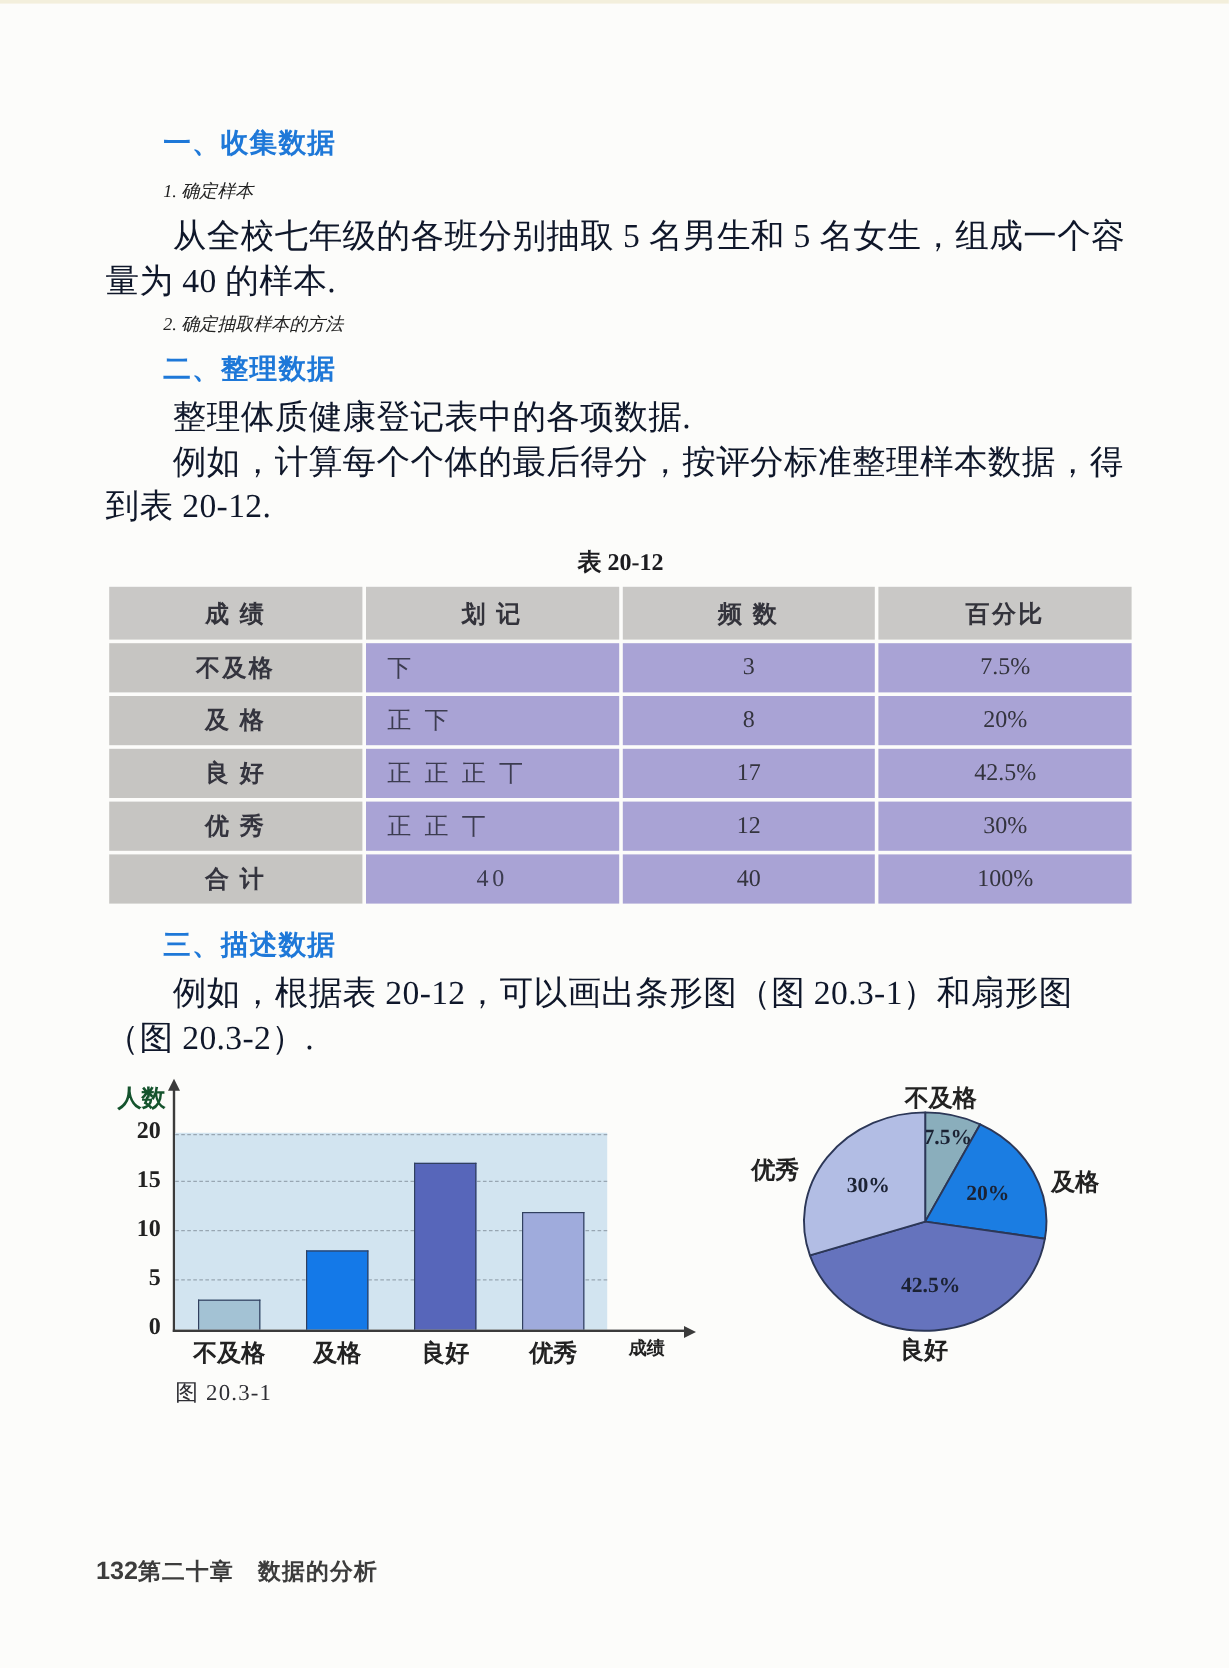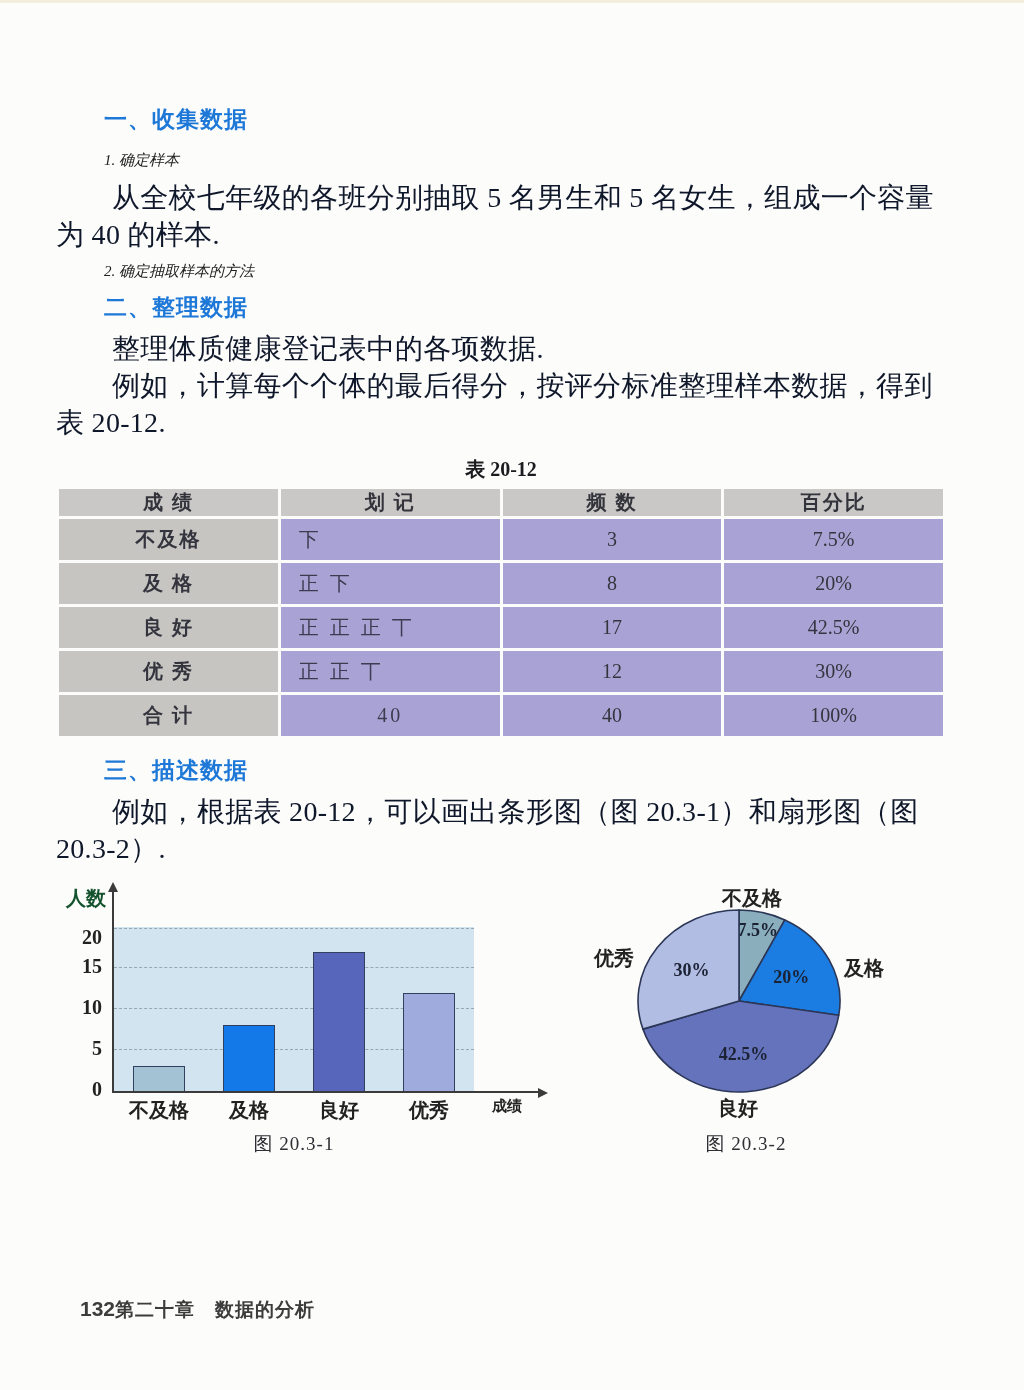--- a/index.html
+++ b/index.html
@@ -5,21 +5,21 @@
   * { margin: 0; padding: 0; box-sizing: border-box; }
   html, body { width: 1024px; height: 1390px; }
   body {
     background: #fcfcfa;
     font-family: "Liberation Serif", "DejaVu Serif", serif;
     color: #26262a;
     position: relative;
     overflow: hidden;
     border-top: 3px solid #f3efdc;
   }
-  .page { padding: 101px 78px 0 56px; }
+  .page { padding: 101px 78px 0 88px; }
 
   
   .sec-heading {
     font-family: "Liberation Sans", "DejaVu Sans", sans-serif;
     font-weight: bold;
     font-size: 23px;
     color: #1e78d8;
     letter-spacing: 1px;
     margin-left: 48px;
     margin-bottom: 8px;
@@ -52,21 +52,21 @@
     color: #1c1c20;
   }
   table.freq {
     width: 100%;
     border-collapse: separate;
     border-spacing: 3px;
     margin-top: 2px;
   }
   table.freq th {
     background: #c9c8c6;
-    height: 27px;
+    height: 44px;
     font-weight: 600;
     font-size: 20px;
     color: #33333b;
     letter-spacing: 2px;
   }
   table.freq td {
     height: 41px;
     font-size: 20px;
     color: #34343e;
     text-align: center;
@@ -104,21 +104,21 @@
     background: #d2e4f0;
   }
   .bc-grid { position: absolute; left: 0; width: 100%; height: 0; border-top: 1.5px dashed #98a6b2; }
   .bc-bar { position: absolute; bottom: 0; width: 52px; border: 1.5px solid #31405f; border-bottom: none; }
   .bc-yticks { position: absolute; left: 0; top: 46px; width: 44px; height: 164px; }
   .bc-ytick { position: absolute; right: 6px; font-weight: bold; font-size: 20px; color: #222; transform: translateY(10px); }
   .bc-xlabels { position: absolute; left: 50px; top: 216px; width: 360px; height: 30px; }
   .bc-xlabel { position: absolute; transform: translateX(-50%); font-weight: bold; font-size: 20px; color: #222; white-space: nowrap; }
   .bc-axis-title { position: absolute; left: 428px; top: 216px; font-weight: bold; font-size: 15px; color: #222; }
   .chart-caption { position: absolute; top: 250px; font-size: 19px; color: #2e2e34; letter-spacing: 1px; }
-  .bc-caption { left: 50px; width: 360px; text-align: center; }
+  .bc-caption { left: 50px; width: 360px; text-align: left; }
 
   
   .pie-svg { position: absolute; left: 0; top: 0; }
   .pie-label { position: absolute; transform: translateX(-50%); font-weight: bold; font-size: 20px; color: #222; white-space: nowrap; }
   .pie-caption { left: 40px; width: 280px; text-align: center; }
 
   
   .footer {
     position: absolute; top: 1294px; left: 80px;
     font-family: "Liberation Sans", "DejaVu Sans", sans-serif;
@@ -206,21 +206,21 @@
           <div class="bc-bar" style="left: 19px; height: 24.6px; background: rgb(163, 194, 212);"></div>
           <div class="bc-bar" style="left: 109px; height: 65.6px; background: rgb(20, 121, 232);"></div>
           <div class="bc-bar" style="left: 199px; height: 139.4px; background: rgb(87, 102, 186);"></div>
           <div class="bc-bar" style="left: 289px; height: 98.4px; background: rgb(159, 171, 220);"></div>
         </div>
       <div class="bc-yticks" id="bar-yticks">
           <div class="bc-ytick" style="bottom: 0px;">0</div>
           <div class="bc-ytick" style="bottom: 41px;">5</div>
           <div class="bc-ytick" style="bottom: 82px;">10</div>
           <div class="bc-ytick" style="bottom: 123px;">15</div>
-          <div class="bc-ytick" style="bottom: 152px;">20</div>
+          <div class="bc-ytick" style="bottom: 164px;">20</div>
         </div>
       <div class="bc-xaxis"></div>
       <div class="bc-xarrow"></div>
       <div class="bc-xlabels" id="bar-xlabels">
           <div class="bc-xlabel" style="left: 45px;">不及格</div>
           <div class="bc-xlabel" style="left: 135px;">及格</div>
           <div class="bc-xlabel" style="left: 225px;">良好</div>
           <div class="bc-xlabel" style="left: 315px;">优秀</div>
         </div>
       <div class="bc-axis-title">成绩</div>
@@ -235,21 +235,20 @@
           <text x="225.19516218695458" y="102.03838142374673" text-anchor="middle" fill="#1b2233" font-size="18" font-weight="bold" font-family="&quot;Liberation Serif&quot;, serif">20%</text>
           <path d="M 173 120 L 272.7565224001089 134.23553631866102 A 101 91 0 0 1 76.9432918541895 148.12054648812023 Z" fill="#6573bd" stroke="#2c3757" stroke-width="1.6" stroke-linejoin="round"></path>
           <text x="177.59613382773716" y="178.6172968744345" text-anchor="middle" fill="#1b2233" font-size="18" font-weight="bold" font-family="&quot;Liberation Serif&quot;, serif">42.5%</text>
           <path d="M 173 120 L 76.9432918541895 148.12054648812023 A 101 91 0 0 1 172.99999999999997 29 Z" fill="#b2bde4" stroke="#2c3757" stroke-width="1.6" stroke-linejoin="round"></path>
           <text x="125.60778446951556" y="94.97669438400328" text-anchor="middle" fill="#1b2233" font-size="18" font-weight="bold" font-family="&quot;Liberation Serif&quot;, serif">30%</text>
         </svg>
       <div class="pie-label" style="left:186px; top:4px;">不及格</div>
       <div class="pie-label" style="left:298px; top:74px;">及格</div>
       <div class="pie-label" style="left:172px; top:214px;">良好</div>
       <div class="pie-label" style="left:48px; top:64px;">优秀</div>
-      <div class="chart-caption pie-caption">图 20.3-2</div>
     </div>
 
   </div>
 </div>
 
 <div class="footer">
   <span class="pnum">132</span>
   <span class="chap">第二十章　数据的分析</span>
 </div>
 

